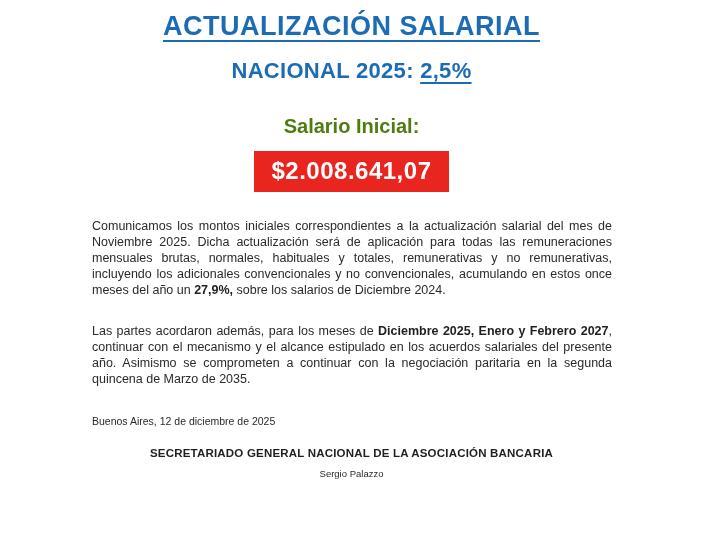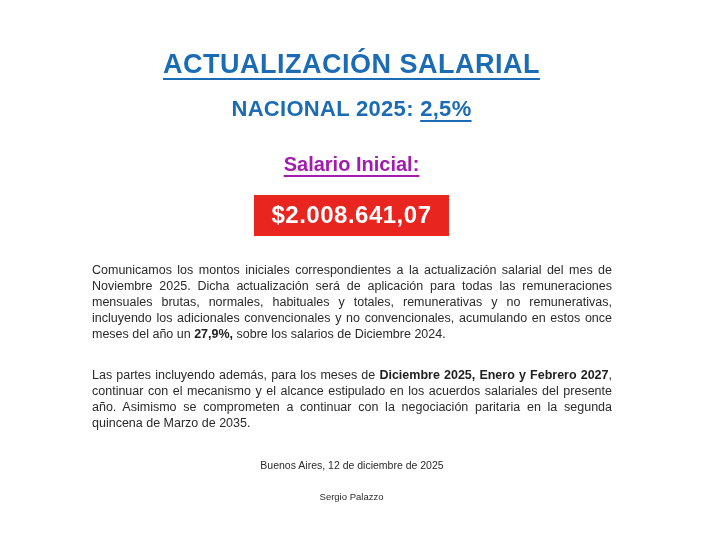--- a/index.html
+++ b/index.html
@@ -10,21 +10,20 @@
     height: 557px;
     margin: 0 auto;
     background: #ffffff;
     font-family: "Liberation Sans", sans-serif;
     color: #1f1f1f;
     overflow: hidden;
   }
   .title {
     padding-top: 11px;
     text-align: center;
-    margin-top: 38px;
   }
   .title span {
     font-size: 27px;
     font-weight: bold;
     color: #1b6cb5;
     letter-spacing: 0.5px;
     text-decoration: underline;
     text-underline-offset: 5px;
     text-decoration-thickness: 2px;
   }
@@ -41,27 +40,26 @@
     text-underline-offset: 4px;
     text-decoration-thickness: 2px;
   }
   .salary-label {
     margin-top: 31px;
     text-align: center;
   }
   .salary-label span {
     font-size: 20px;
     font-weight: bold;
-    color: #a21caf;
-    text-decoration: underline;
+    color: #4d7c0f;
     text-underline-offset: 4px;
     text-decoration-thickness: 2px;
   }
   .salary-badge-wrap {
-    margin-top: 19px;
+    margin-top: 13px;
     text-align: center;
   }
   .salary-badge {
     display: inline-block;
     background: #e8251f;
     color: #ffffff;
     font-size: 24px;
     font-weight: bold;
     padding: 6px 18px 7px 18px;
     letter-spacing: 0.5px;
@@ -71,21 +69,21 @@
     font-size: 12.5px;
     line-height: 16px;
     text-align: justify;
     color: #2a2a2a;
   }
   .body-text p { margin-bottom: 25px; }
   .body-text p:last-of-type { margin-bottom: 0; }
   .body-text b { font-weight: bold; color: #1f1f1f; }
   .dateline {
     margin: 28px 91px 0 92px;
-    text-align: center;
+    text-align: left;
     font-size: 10.5px;
     color: #2a2a2a;
   }
   .footer {
     margin-top: 20px;
     text-align: center;
   }
   .footer-org {
     font-size: 11.5px;
     font-weight: bold;
@@ -115,26 +113,27 @@
   <div class="salary-label">
     <span>Salario Inicial:</span>
   </div>
 
   <div class="salary-badge-wrap">
     <span class="salary-badge">$2.008.641,07</span>
   </div>
 
   <div class="body-text">
     <p><span>Comunicamos los montos iniciales correspondientes a la actualización salarial del mes de Noviembre 2025. Dicha actualización será de aplicación para todas las remuneraciones mensuales brutas, normales, habituales y totales, remunerativas y no remunerativas, incluyendo los adicionales convencionales y no convencionales, acumulando en estos once meses del año un </span><b>27,9%,</b><span> sobre los salarios de Diciembre 2024.</span></p>
-    <p><span>Las partes incluyendo además, para los meses de </span><b>Diciembre 2025, Enero y Febrero 2027</b><span>, continuar con el mecanismo y el alcance estipulado en los acuerdos salariales del presente año. Asimismo se comprometen a continuar con la negociación paritaria en la segunda quincena de Marzo de 2035.</span></p>
+    <p><span>Las partes acordaron además, para los meses de </span><b>Diciembre 2025, Enero y Febrero 2027</b><span>, continuar con el mecanismo y el alcance estipulado en los acuerdos salariales del presente año. Asimismo se comprometen a continuar con la negociación paritaria en la segunda quincena de Marzo de 2035.</span></p>
   </div>
 
   <div class="dateline">Buenos Aires, 12 de diciembre de 2025</div>
 
   <div class="footer">
+    <div class="footer-org">SECRETARIADO GENERAL NACIONAL DE LA ASOCIACIÓN BANCARIA</div>
     <div class="secretary">
       <div>Sergio Palazzo</div>
 
     </div>
 
   </div>
 
 </div>
 
 </body></html>

